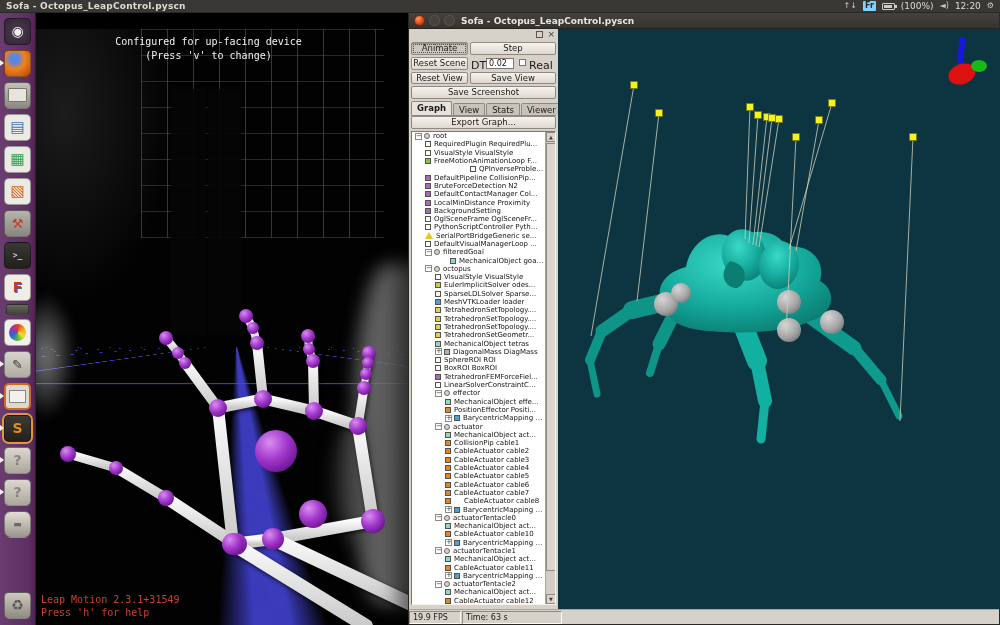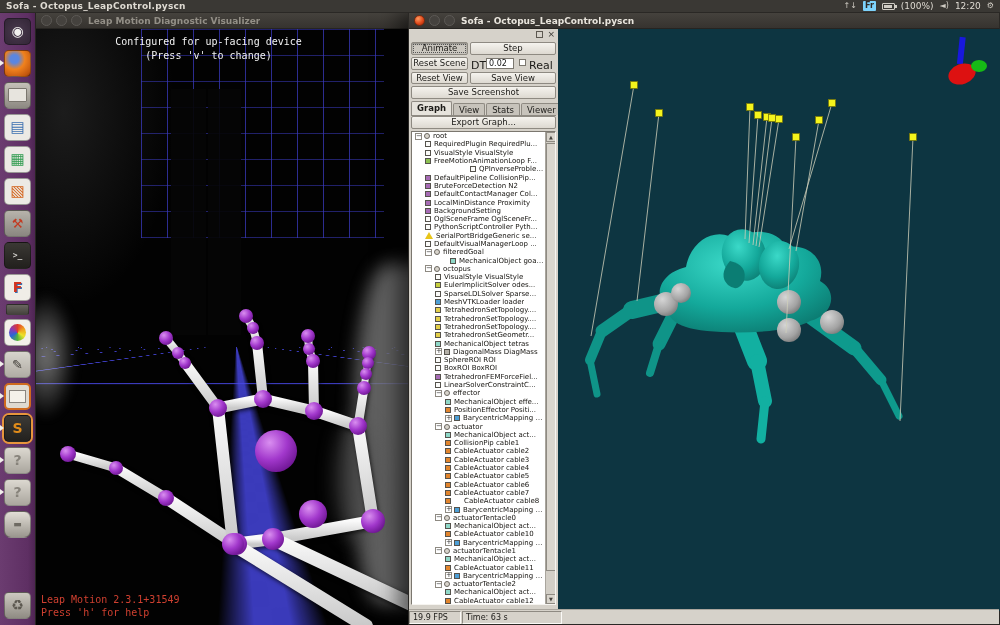--- a/index.html
+++ b/index.html
@@ -141,26 +141,20 @@
              color:#1c1b18; padding:1px 3px 0; }
   .statbox.fps { width:52px; }
   .statbox.time { width:100px; }
 </style>
 </head>
 <body>
 
 <div class="screen">
 
   <div class="leap-win">
-    <div class="titlebar">
-      <span class="wbtn"></span>
-      <span class="wbtn"></span>
-      <span class="wbtn"></span>
-      <span class="wtitle inactive">Leap Motion Diagnostic Visualizer</span>
-    </div>
     <div class="lv">
       <div class="ir-faint"></div>
       <div class="grid-wall"></div>
       <div class="floor-wrap">
           <div class="floor-grid"></div>
         </div>
       <div class="dark-bar bar1"></div>
       <div class="dark-bar bar2"></div>
       <div class="ir-blob"></div>
       <div class="ir-hand"></div>

